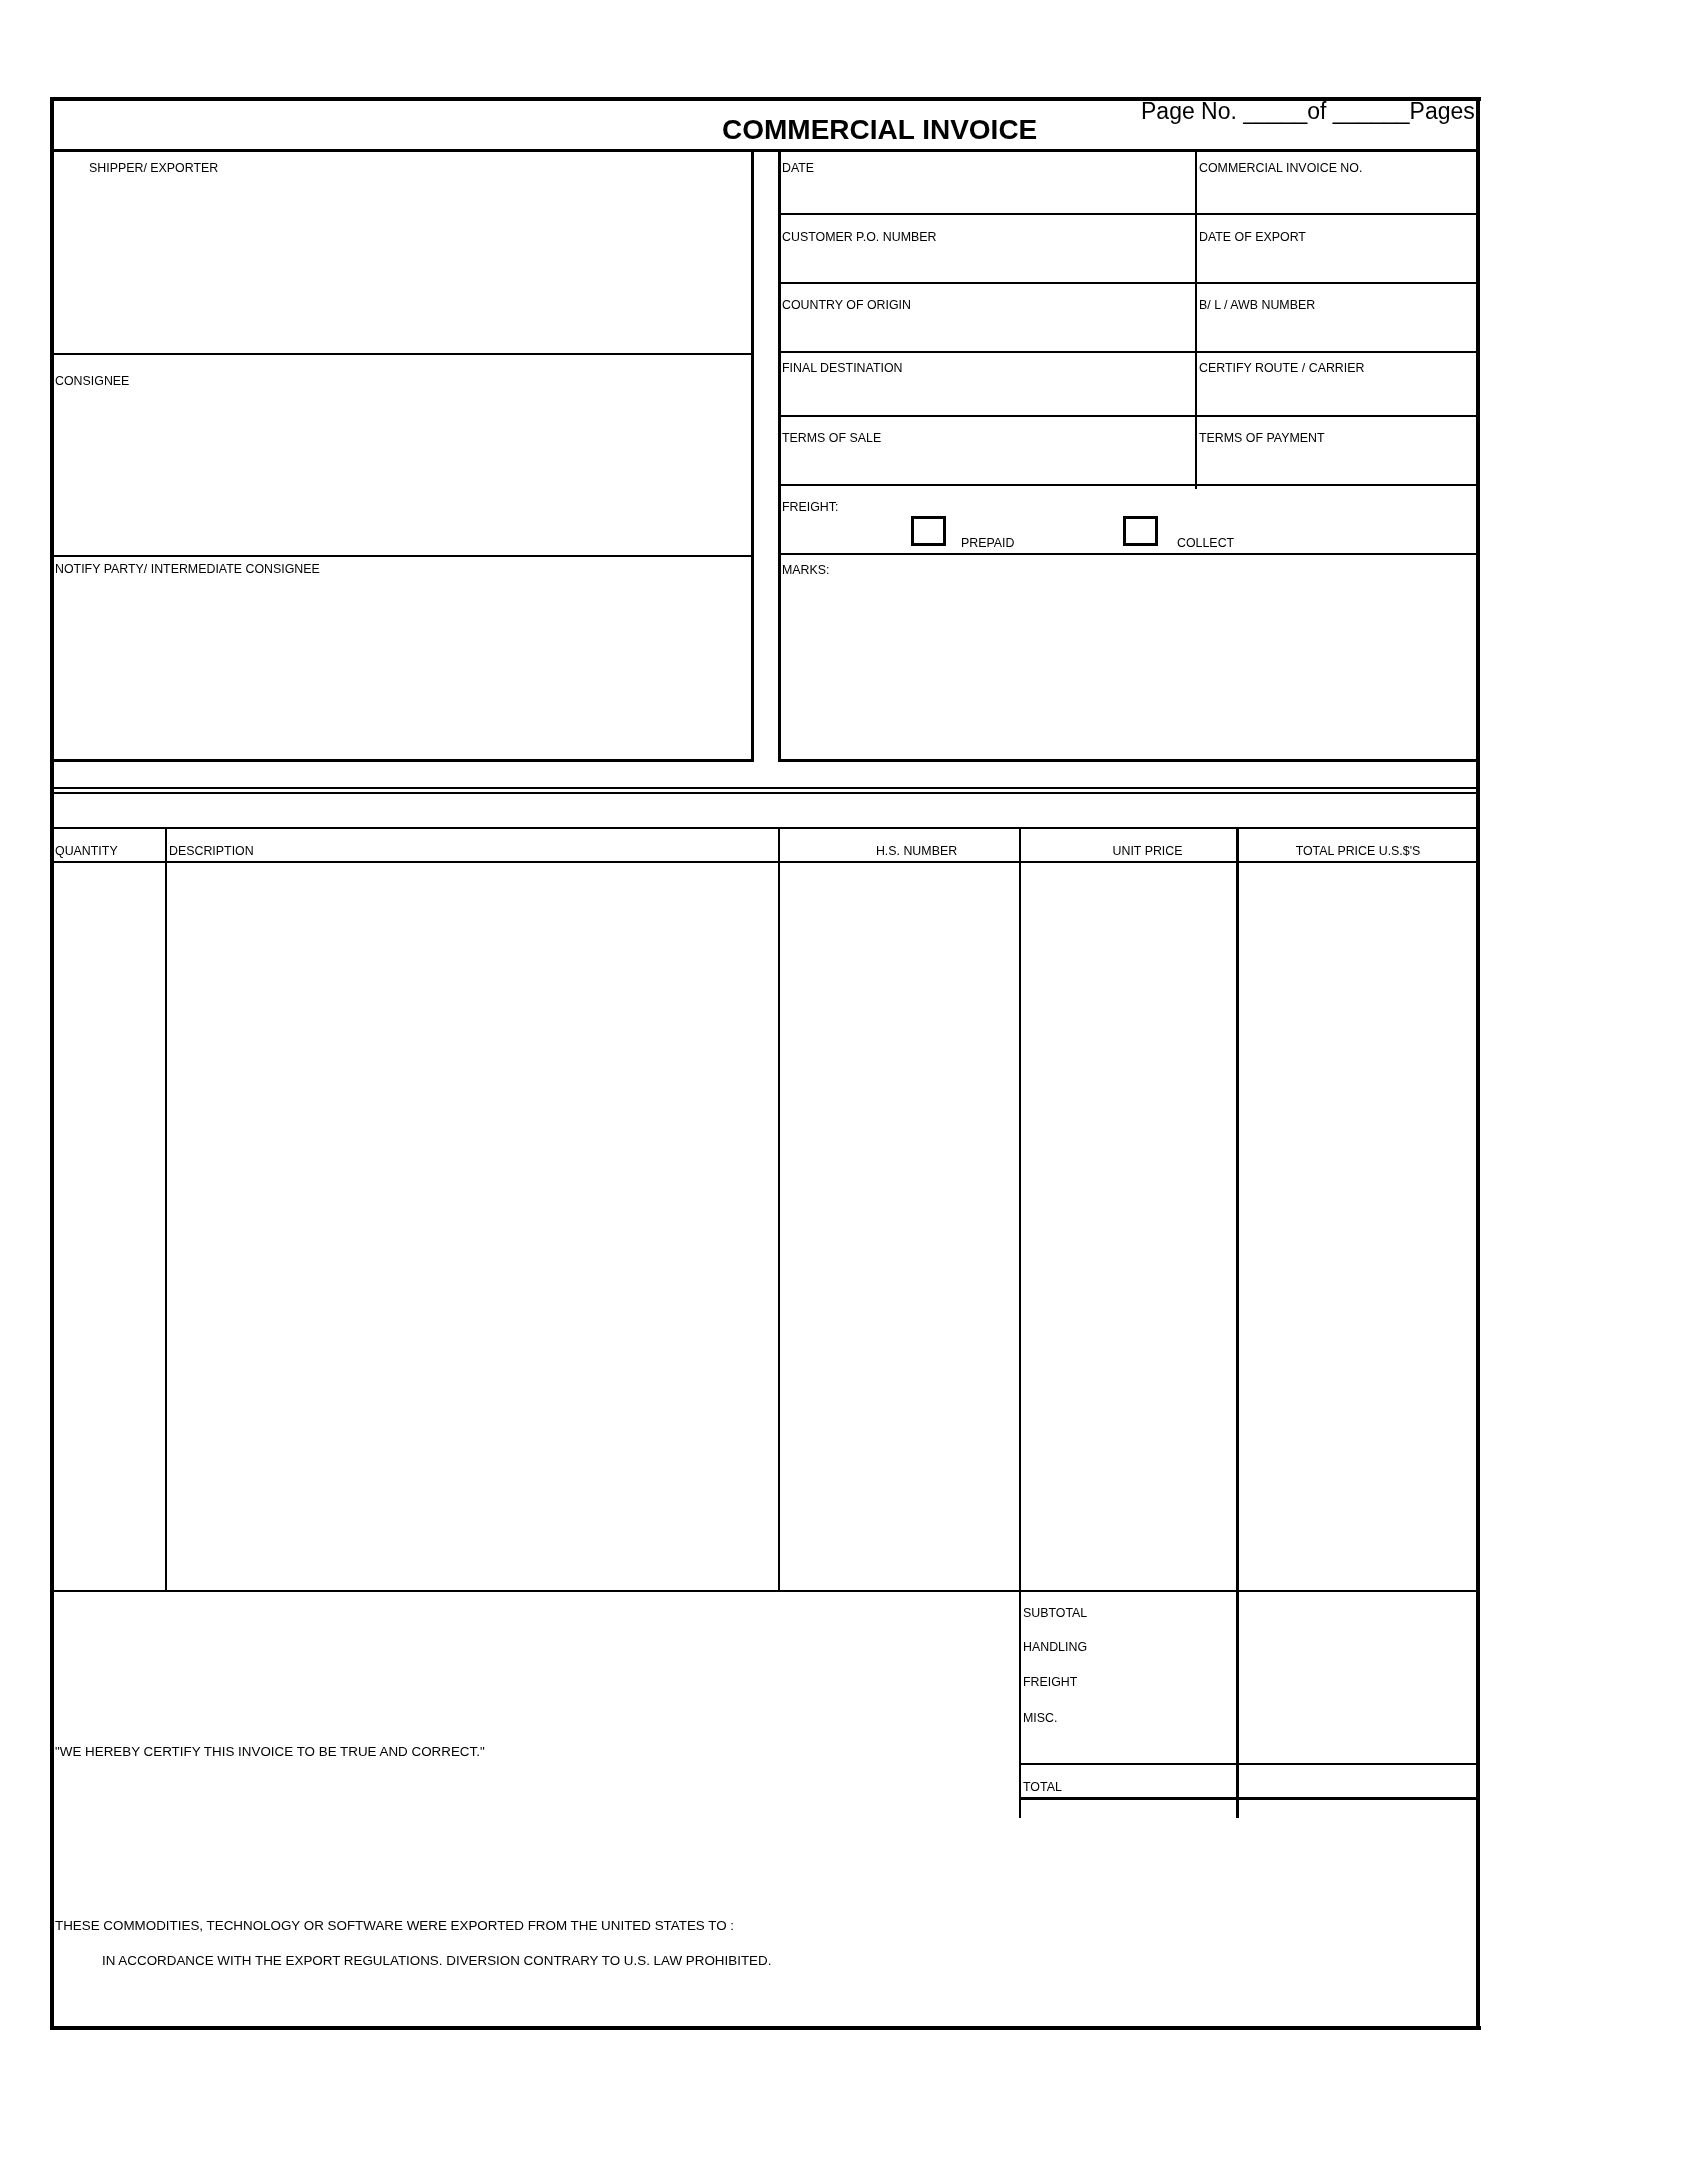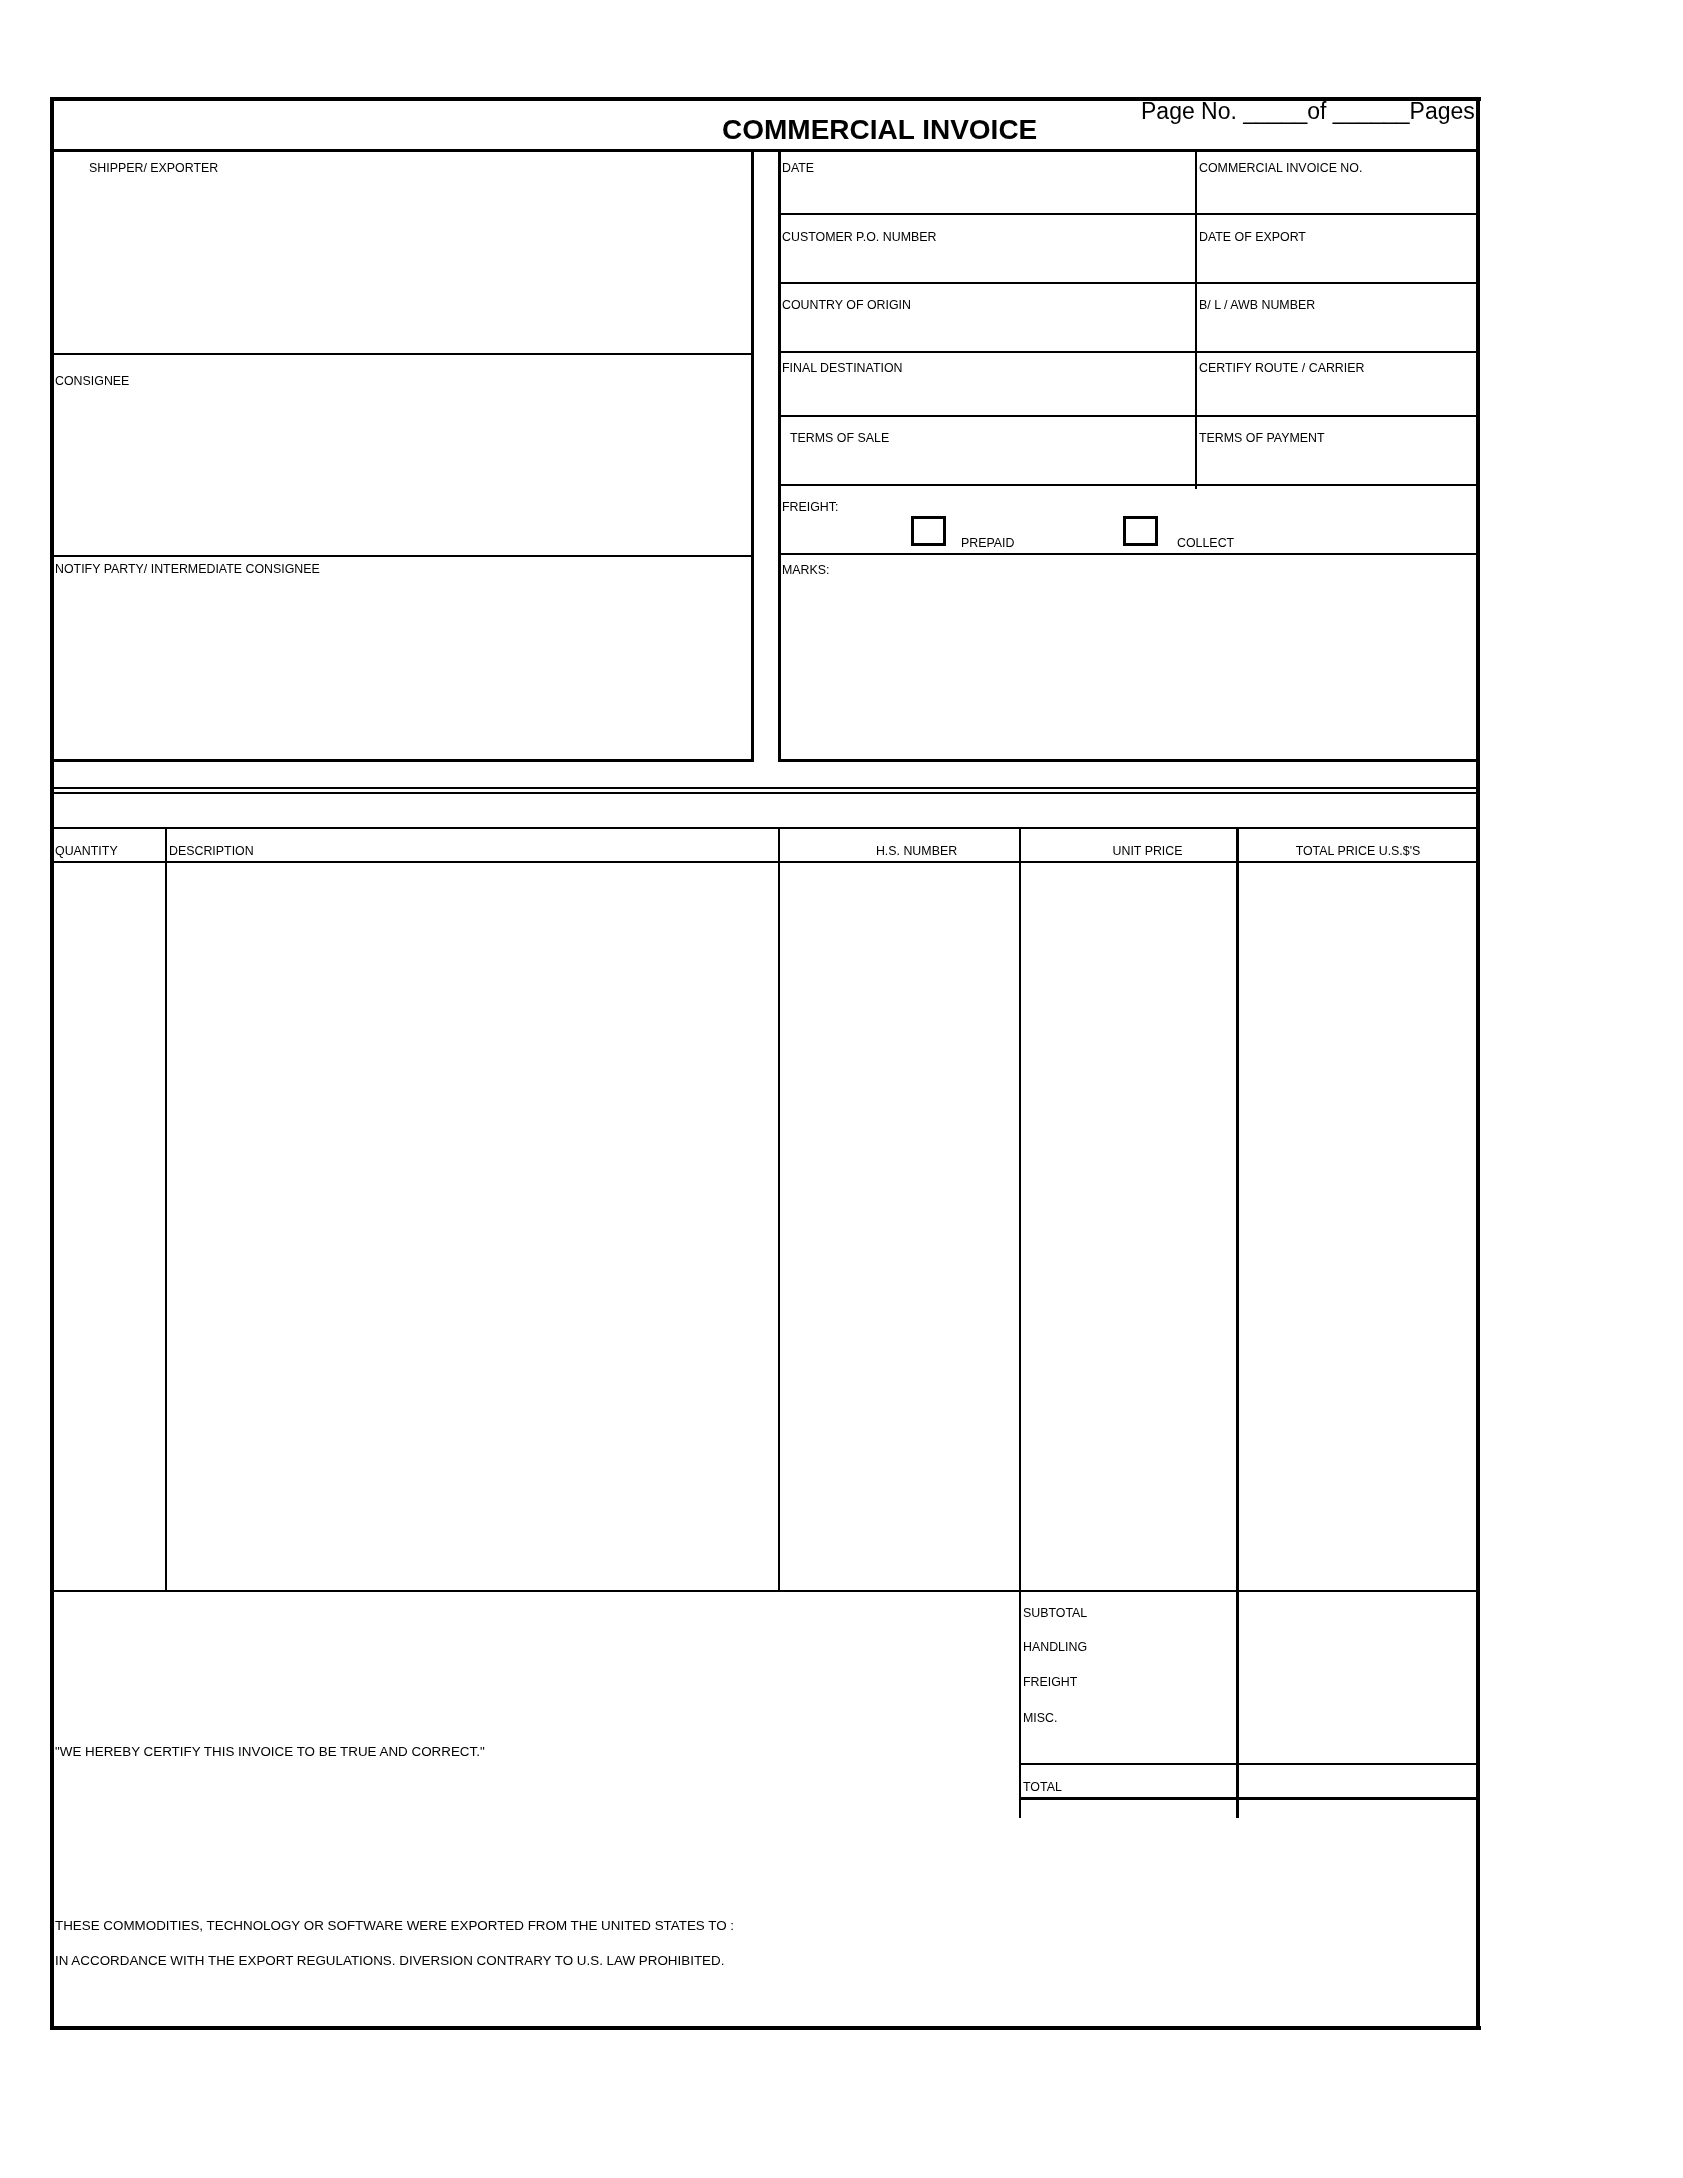--- a/index.html
+++ b/index.html
@@ -69,21 +69,21 @@
   <div class="lbl" style="left:782px; top:298px;">COUNTRY OF ORIGIN</div>
   <div class="field" style="left:782px; top:315px; width:410px; height:35px;"></div>
   <div class="lbl" style="left:1199px; top:298px;">B/ L /  AWB NUMBER</div>
   <div class="field" style="left:1199px; top:315px; width:275px; height:35px;"></div>
 
   <div class="lbl" style="left:782px; top:361px;">FINAL DESTINATION</div>
   <div class="field" style="left:782px; top:378px; width:410px; height:35px;"></div>
   <div class="lbl" style="left:1199px; top:361px;">CERTIFY ROUTE /  CARRIER</div>
   <div class="field" style="left:1199px; top:378px; width:275px; height:35px;"></div>
 
-  <div class="lbl" style="left:782px; top:431px;margin-left:8px;">TERMS OF SALE</div>
+  <div class="lbl" style="left:782px; top:431px;">TERMS OF SALE</div>
   <div class="field" style="left:782px; top:447px; width:410px; height:35px;"></div>
   <div class="lbl" style="left:1199px; top:431px;">TERMS OF PAYMENT</div>
   <div class="field" style="left:1199px; top:447px; width:275px; height:35px;"></div>
 
   <div class="lbl" style="left:782px; top:500px;">FREIGHT:</div>
   <div class="chk" style="left:911px; top:516px;"></div>
   <div class="lbl" style="left:961px; top:536px;">PREPAID</div>
   <div class="chk" style="left:1123px; top:516px;"></div>
   <div class="lbl" style="left:1177px; top:536px;">COLLECT</div>
 
@@ -121,16 +121,16 @@
   <div class="field" style="left:1240px; top:1593px; width:236px; height:169px;"></div>
 
   <div class="hl" style="left:1019px; top:1763px; width:459px; height:2px;"></div>
   <div class="hl" style="left:1019px; top:1797px; width:459px; height:3px;"></div>
   <div class="lbl" style="left:1023px; top:1780px;">TOTAL</div>
   <div class="field" style="left:1240px; top:1766px; width:236px; height:30px;"></div>
 
   <div class="txt" style="left:55px; top:1744px;">"WE HEREBY CERTIFY THIS INVOICE TO BE TRUE AND CORRECT."</div>
   <div class="field" style="left:55px; top:1772px; width:950px; height:119px;"></div>
   <div class="txt" style="left:55px; top:1918px;">THESE COMMODITIES, TECHNOLOGY OR SOFTWARE WERE EXPORTED FROM THE UNITED STATES TO :</div>
-  <div class="txt" style="left:55px; top:1953px;">IN ACCORDANCE WITH THE EXPORT REGULATIONS.  DIVERSION CONTRARY TO U.S. LAW PROHIBITED.</div>
+  <div class="txt" style="left:55px; top:1953px;padding-left:47px;">IN ACCORDANCE WITH THE EXPORT REGULATIONS.  DIVERSION CONTRARY TO U.S. LAW PROHIBITED.</div>
 
 </div>
 
 
 </body></html>

